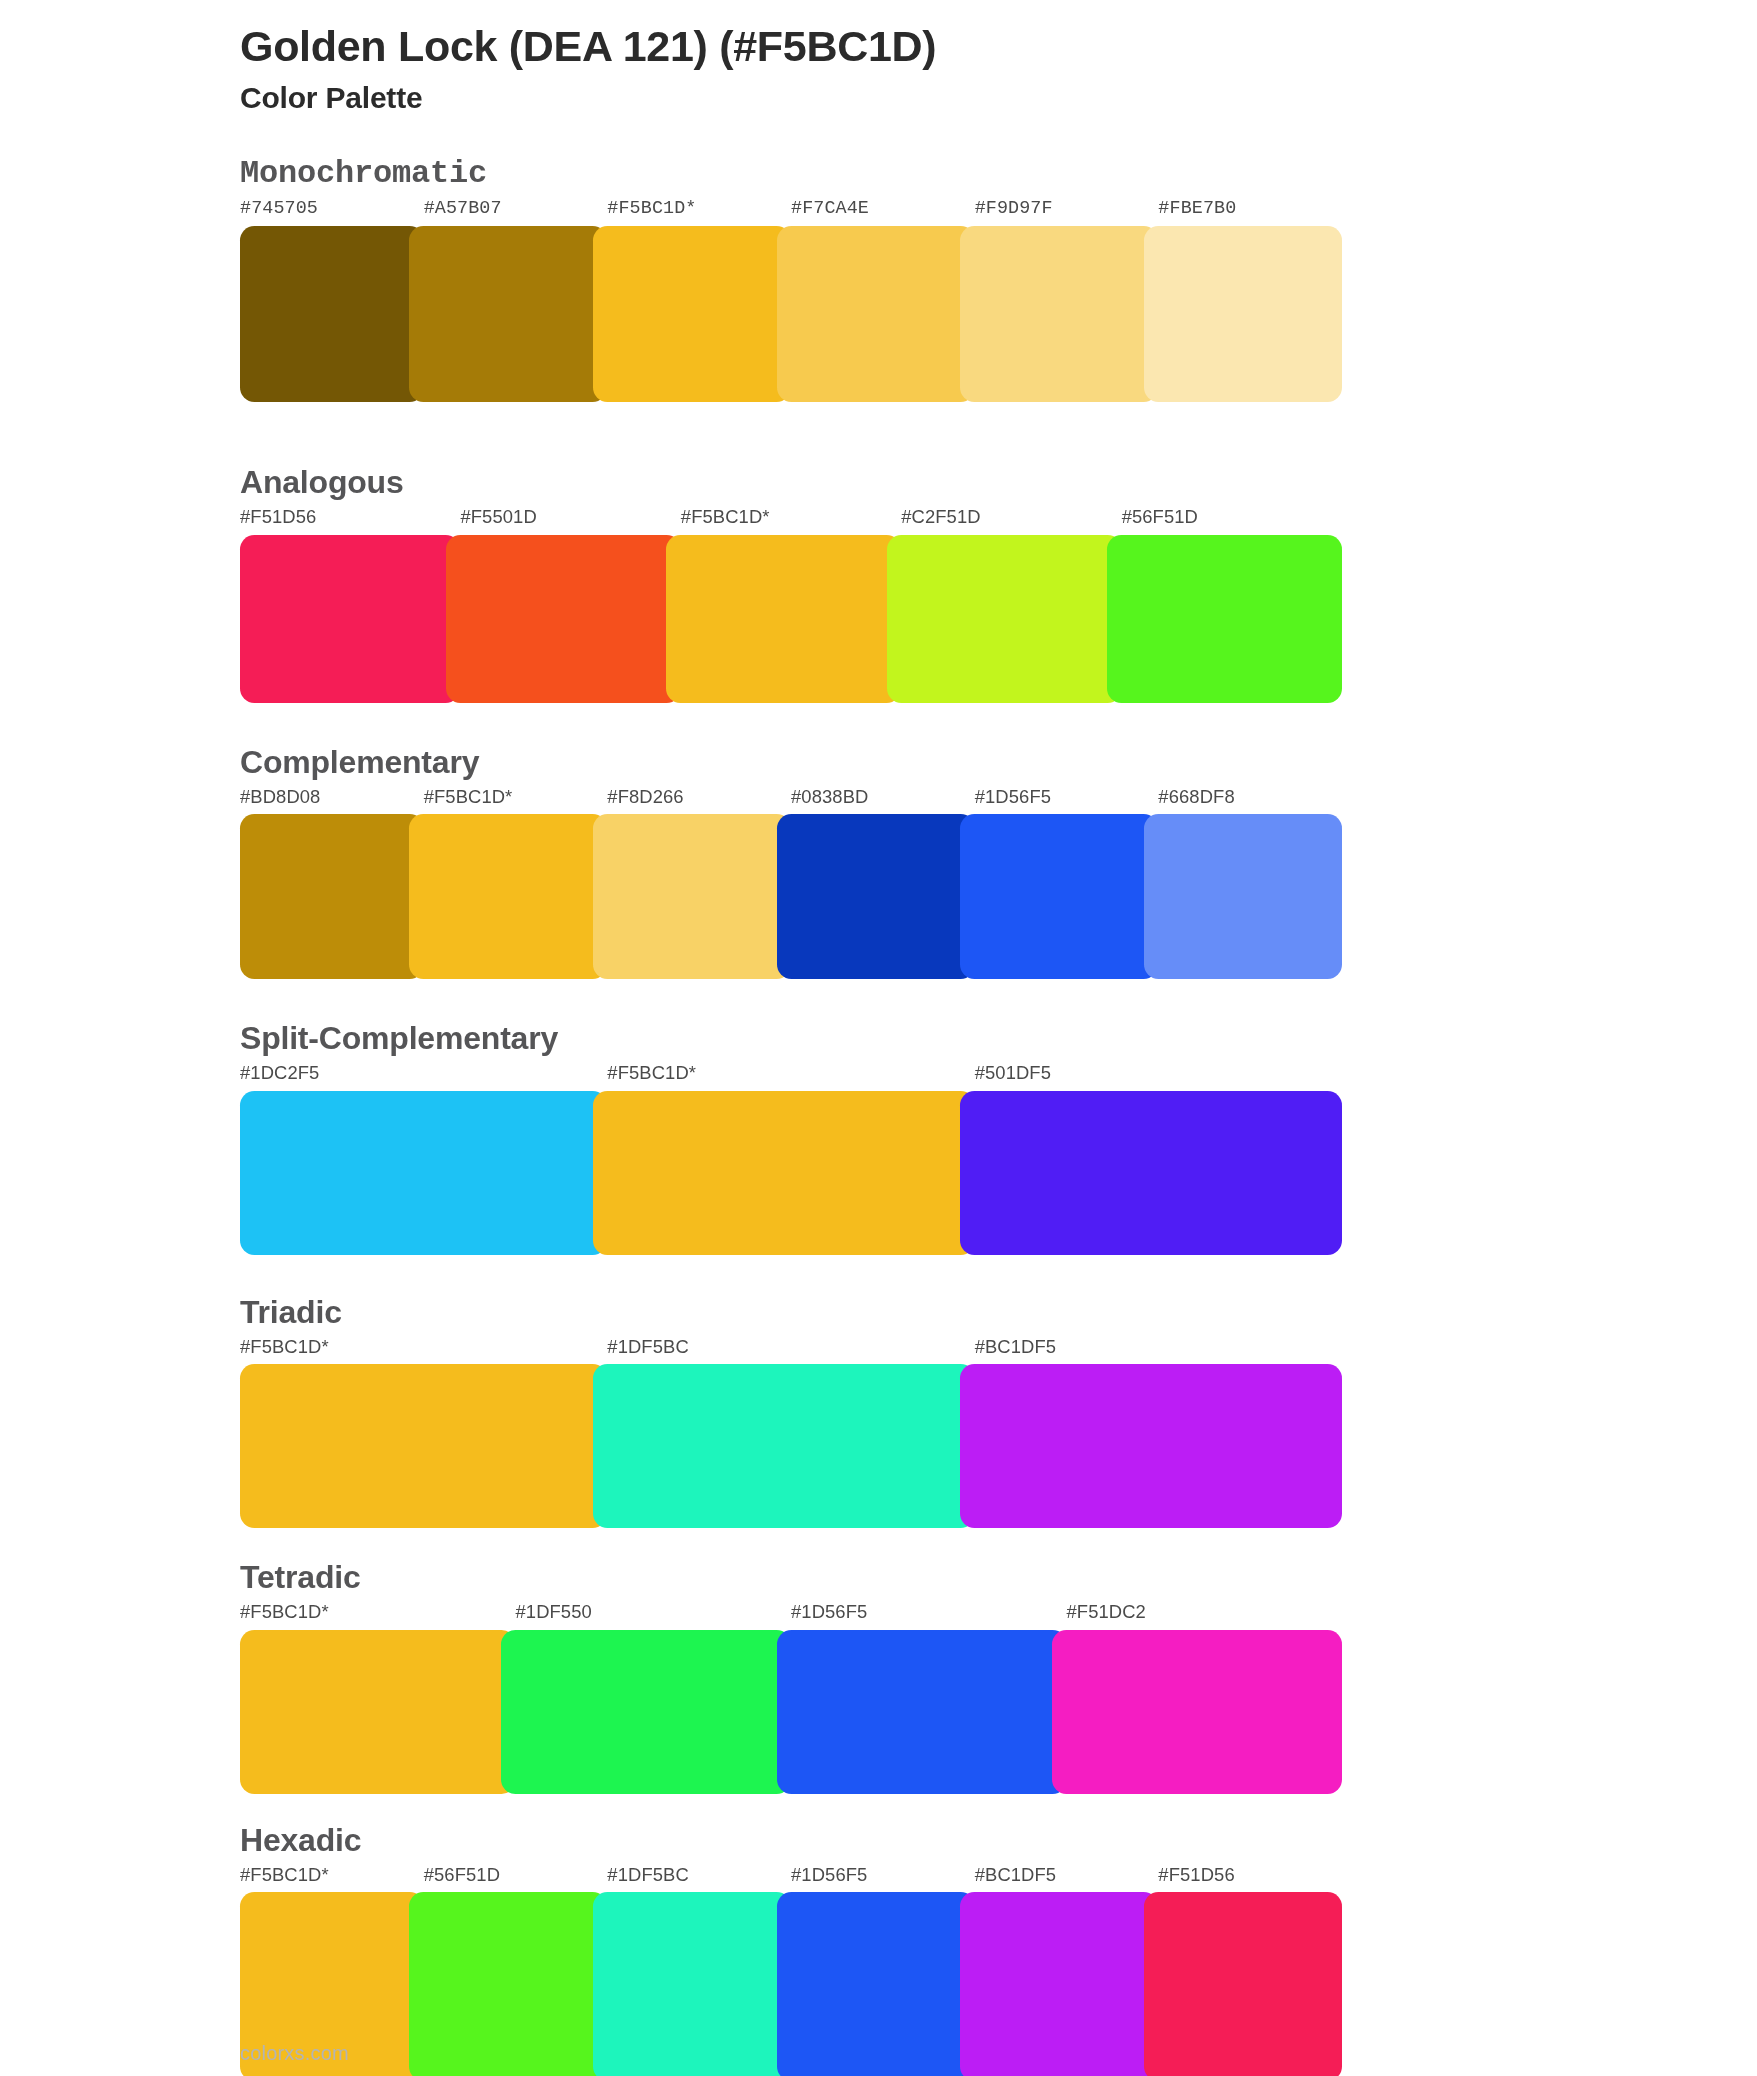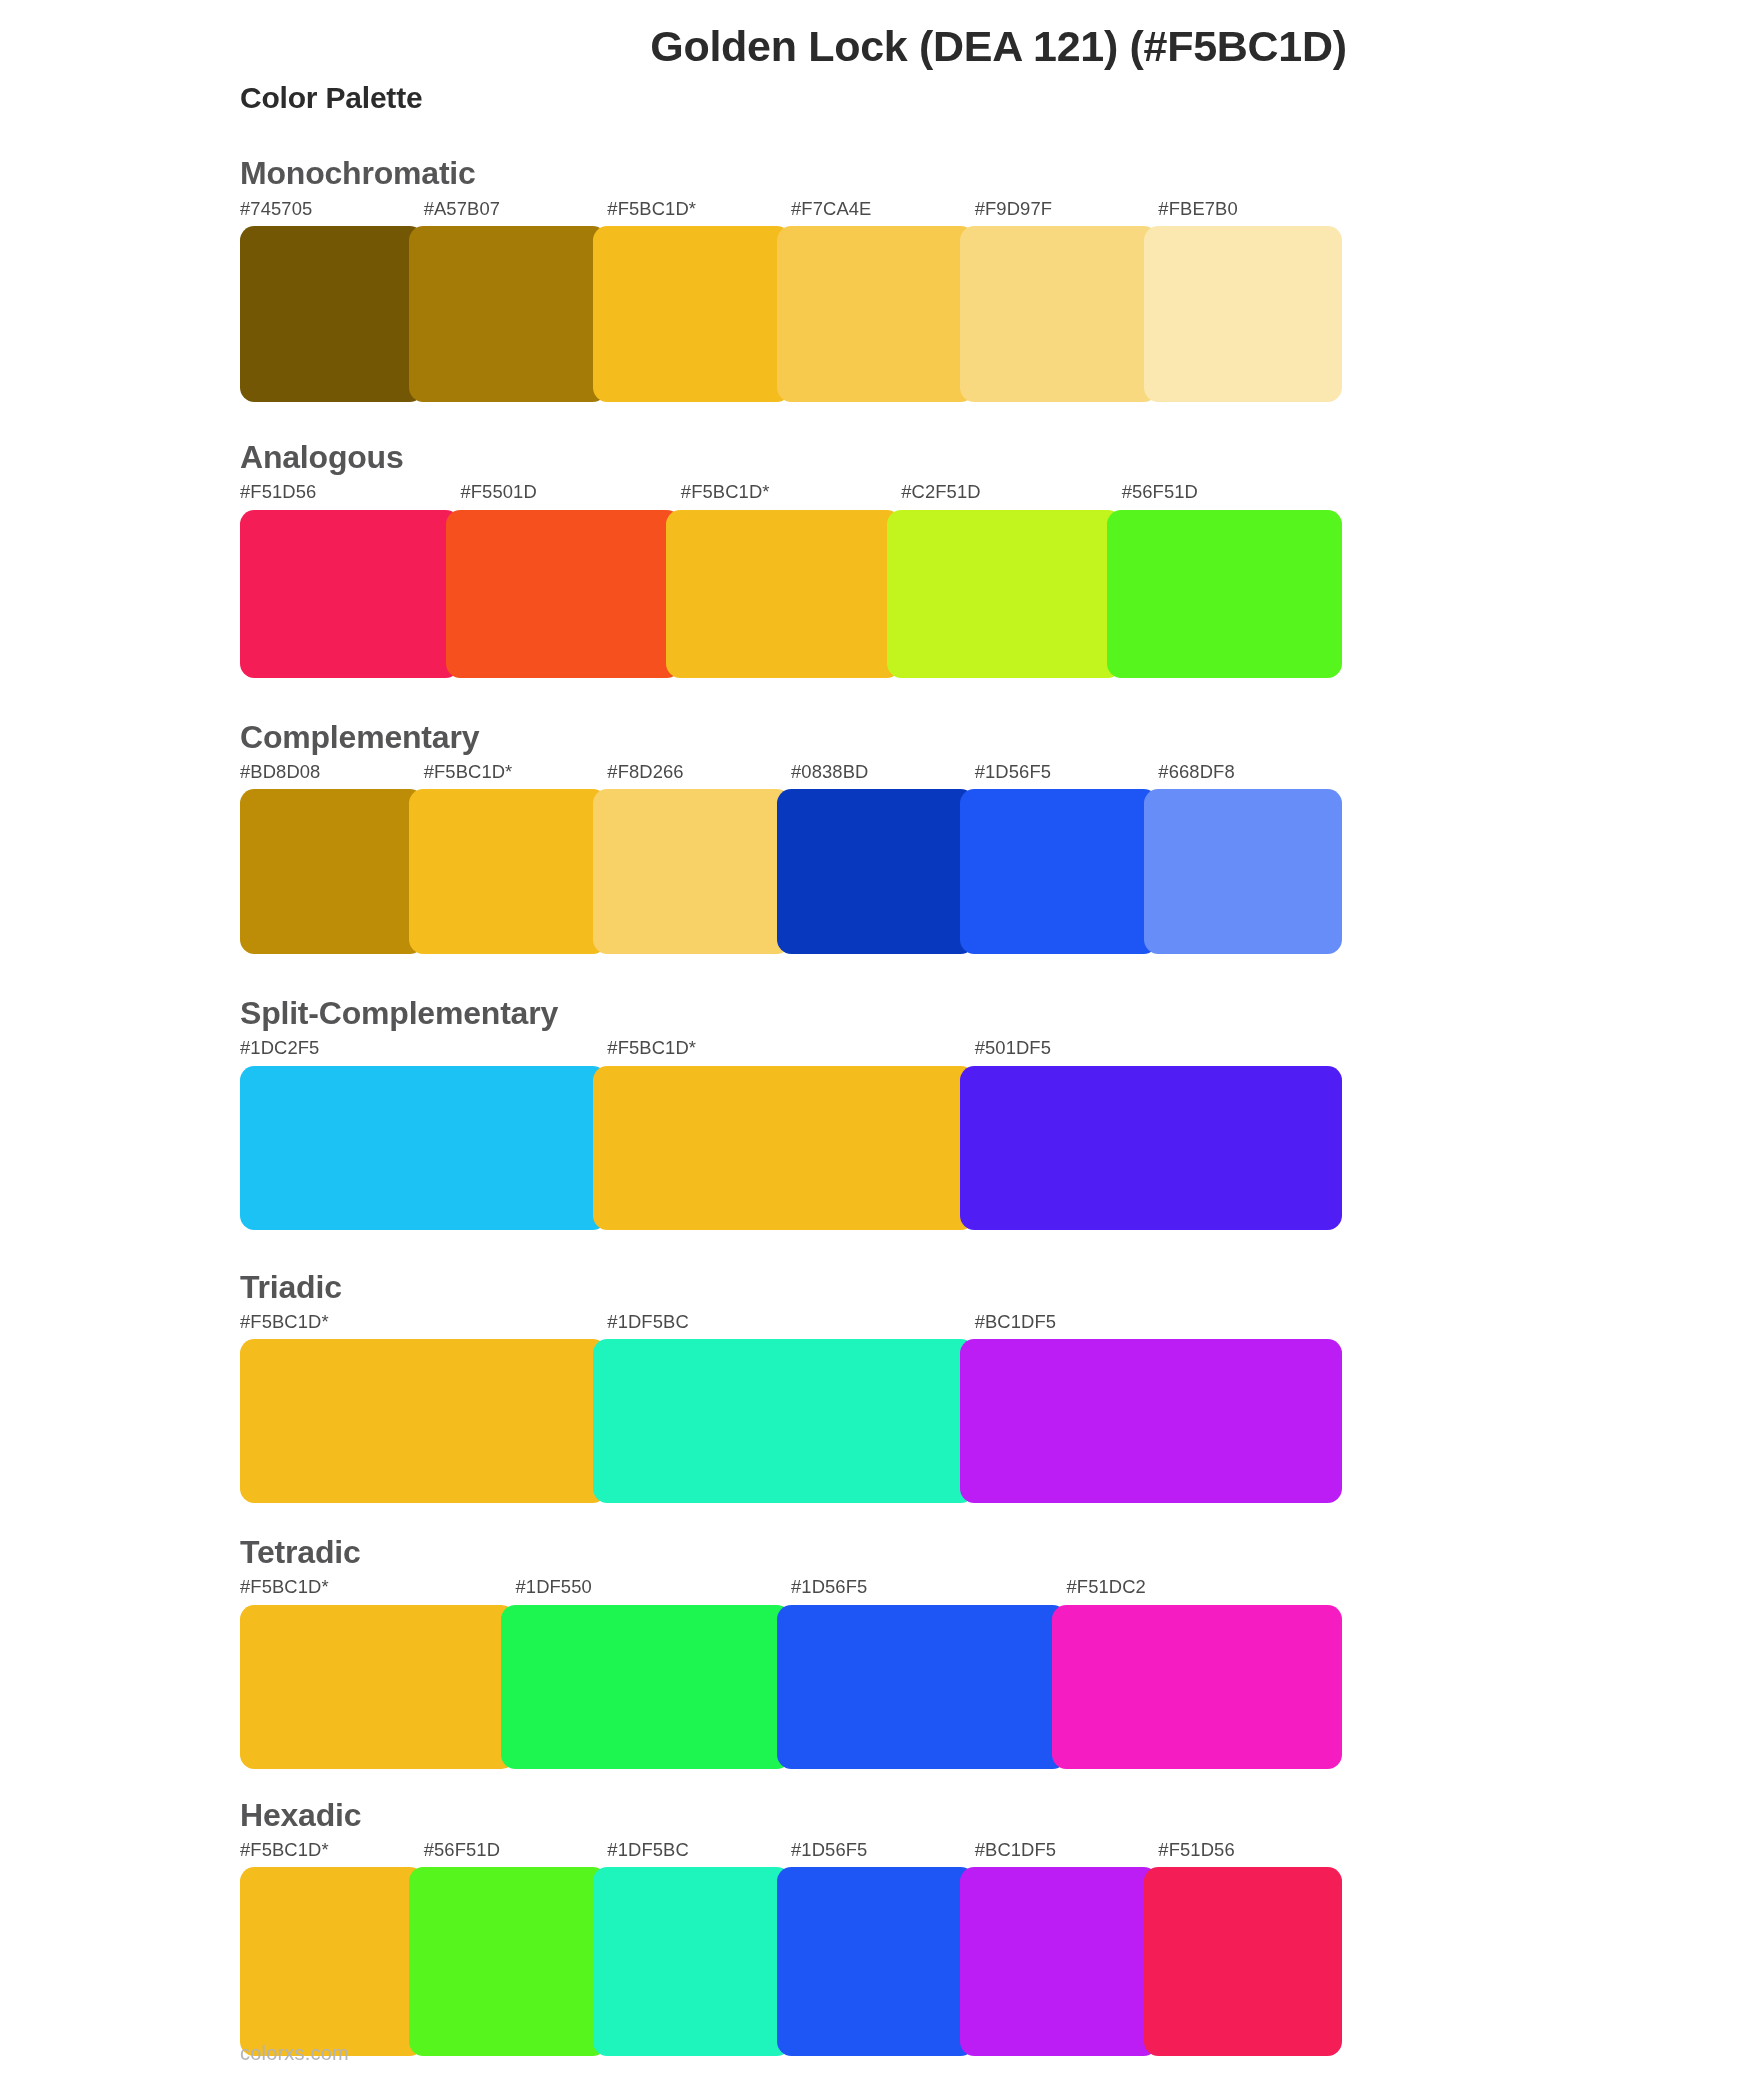--- a/index.html
+++ b/index.html
@@ -29,21 +29,20 @@
     padding: 21px 0 0 240px;
   }
   .page-title {
     font-size: 43px;
     font-weight: bold;
     color: #2b2b2b;
     letter-spacing: -0.3px;
     line-height: 1.18;
     margin: 0;
     white-space: nowrap;
-    text-align: center;
   }
   .page-subtitle {
     font-size: 30px;
     font-weight: bold;
     color: #2b2b2b;
     letter-spacing: -0.2px;
     line-height: 1.22;
     margin: 8px 0 0 0;
     white-space: nowrap;
   }
@@ -99,21 +98,21 @@
 
   
   .h-mono   .swatch-chip { height: 176px; }
   .h-ana    .swatch-chip { height: 168px; }
   .h-comp   .swatch-chip { height: 165px; }
   .h-split  .swatch-chip { height: 164px; }
   .h-tri    .swatch-chip { height: 164px; }
   .h-tetra  .swatch-chip { height: 164px; }
   .h-hexa   .swatch-chip { height: 189px; }
 
-  .gap-mono  { margin-bottom: 38px; }
+  .gap-mono  { margin-bottom: 63px; font-family: Liberation Mono, monospace; }
   .gap-ana   { margin-bottom: 42px; }
   .gap-comp  { margin-bottom: 42px; }
   .gap-split { margin-bottom: 40px; }
   .gap-tri   { margin-bottom: 32px; }
   .gap-tetra { margin-bottom: 29px; }
 
   
   .footer {
     position: absolute;
     left: 240px;

